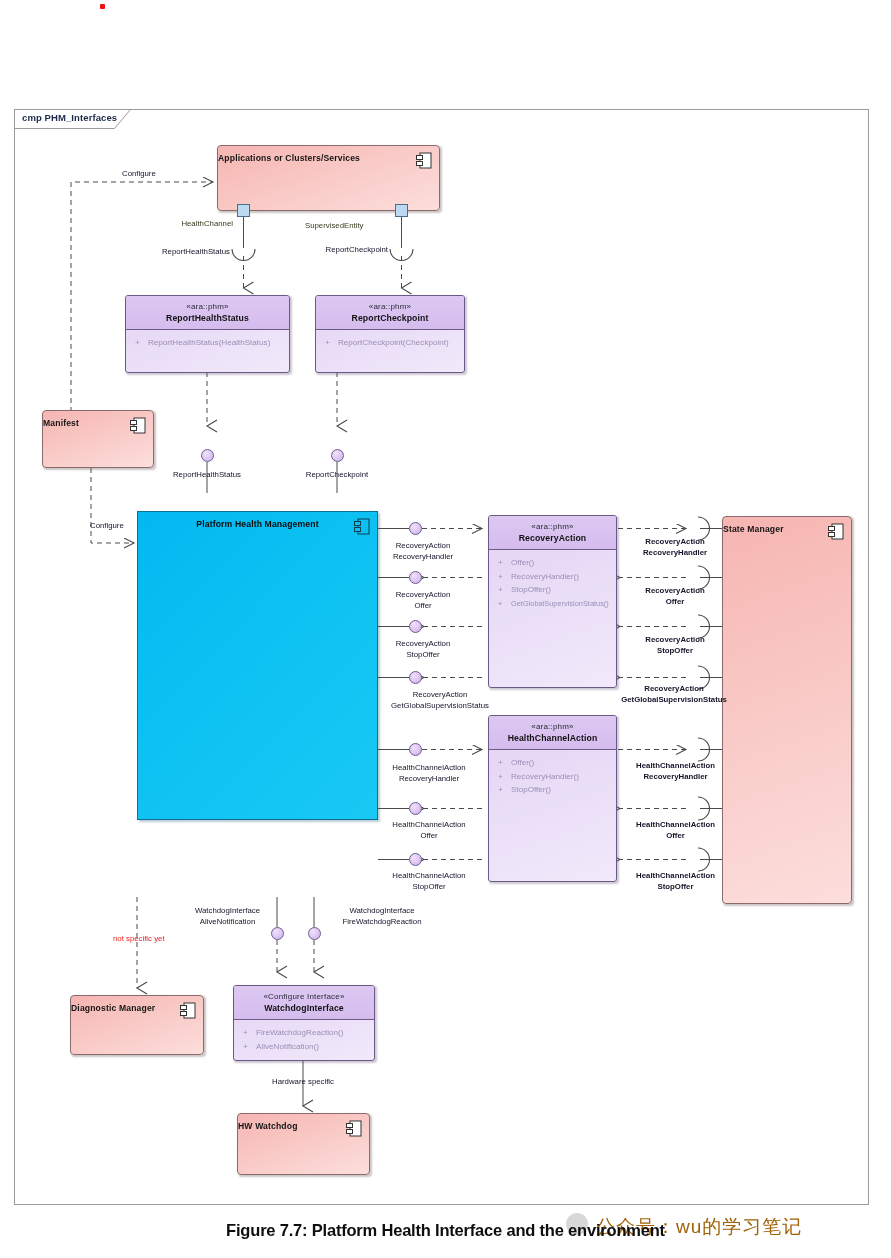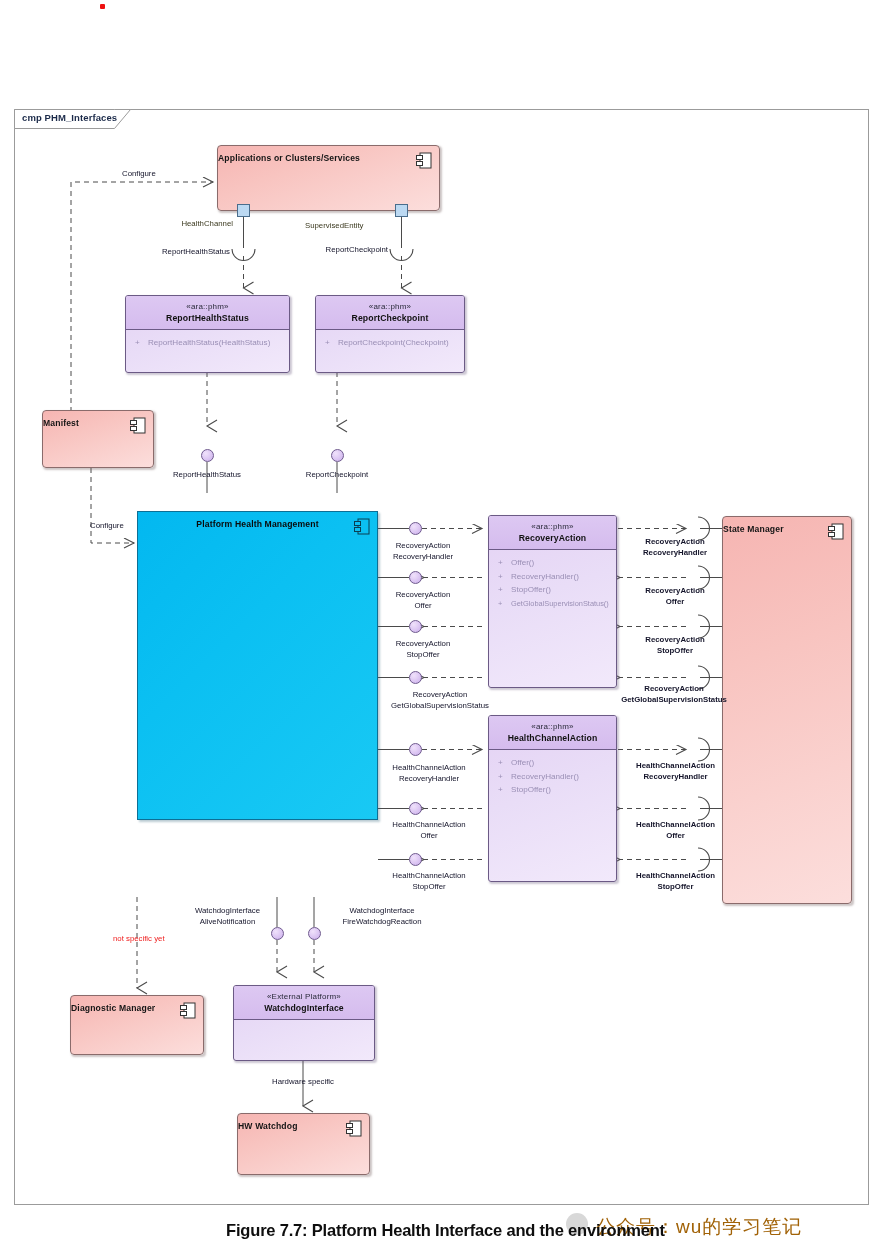--- a/index.html
+++ b/index.html
@@ -494,22 +494,26 @@
       <svg width="16" height="17" viewBox="0 0 16 17">
         <rect x="4" y="1" width="11" height="15" fill="#fff" stroke="#333" stroke-width="1"></rect>
         <rect x="0.5" y="3.5" width="6" height="4" fill="#fff" stroke="#333" stroke-width="1"></rect>
         <rect x="0.5" y="9.5" width="6" height="4" fill="#fff" stroke="#333" stroke-width="1"></rect>
       </svg>
     </span>
   </div>
 
   <div class="abs iface" style="left:233px; top:985px; width:142px; height:76px;">
     <div class="head">
-      <div class="stereo">«External Platform»</div>
+      <div class="stereo">«Configure Interface»</div>
       <div class="name">WatchdogInterface</div>
+    </div>
+    <div class="ops">
+      <div class="op">FireWatchdogReaction()</div>
+      <div class="op">AliveNotification()</div>
     </div>
   </div>
 
   <div class="abs lbl c" style="left:243px; top:1077px; width:120px;">Hardware specific</div>
 
   <div class="abs comp" style="left:237px; top:1113px; width:133px; height:62px;">
     <div class="title">HW Watchdog</div>
     <span class="comp-icon">
       <svg width="16" height="17" viewBox="0 0 16 17">
         <rect x="4" y="1" width="11" height="15" fill="#fff" stroke="#333" stroke-width="1"></rect>

